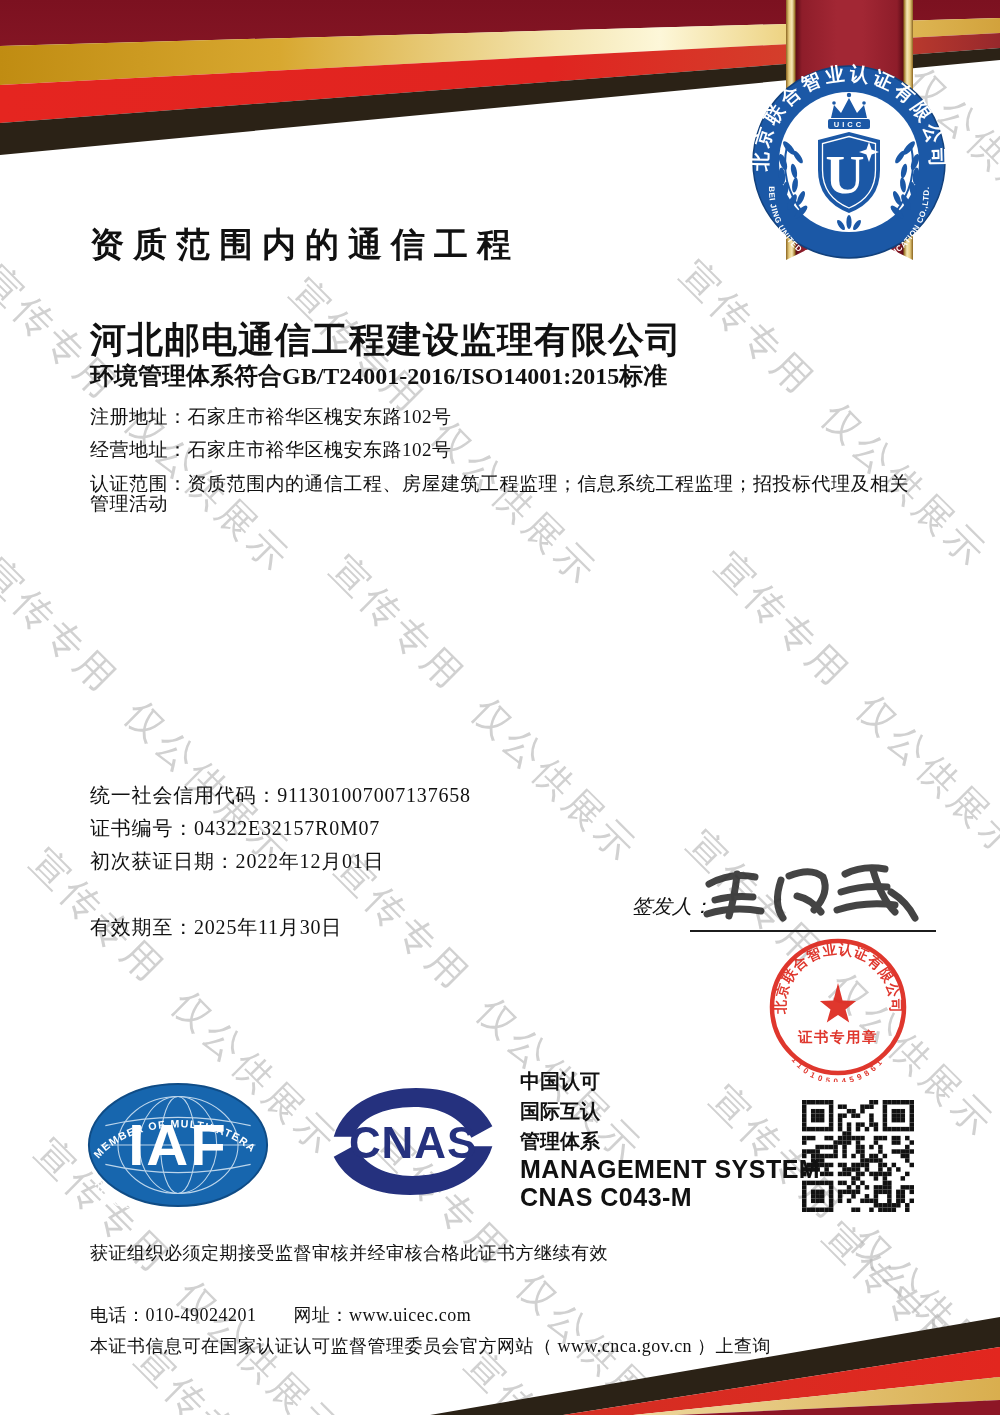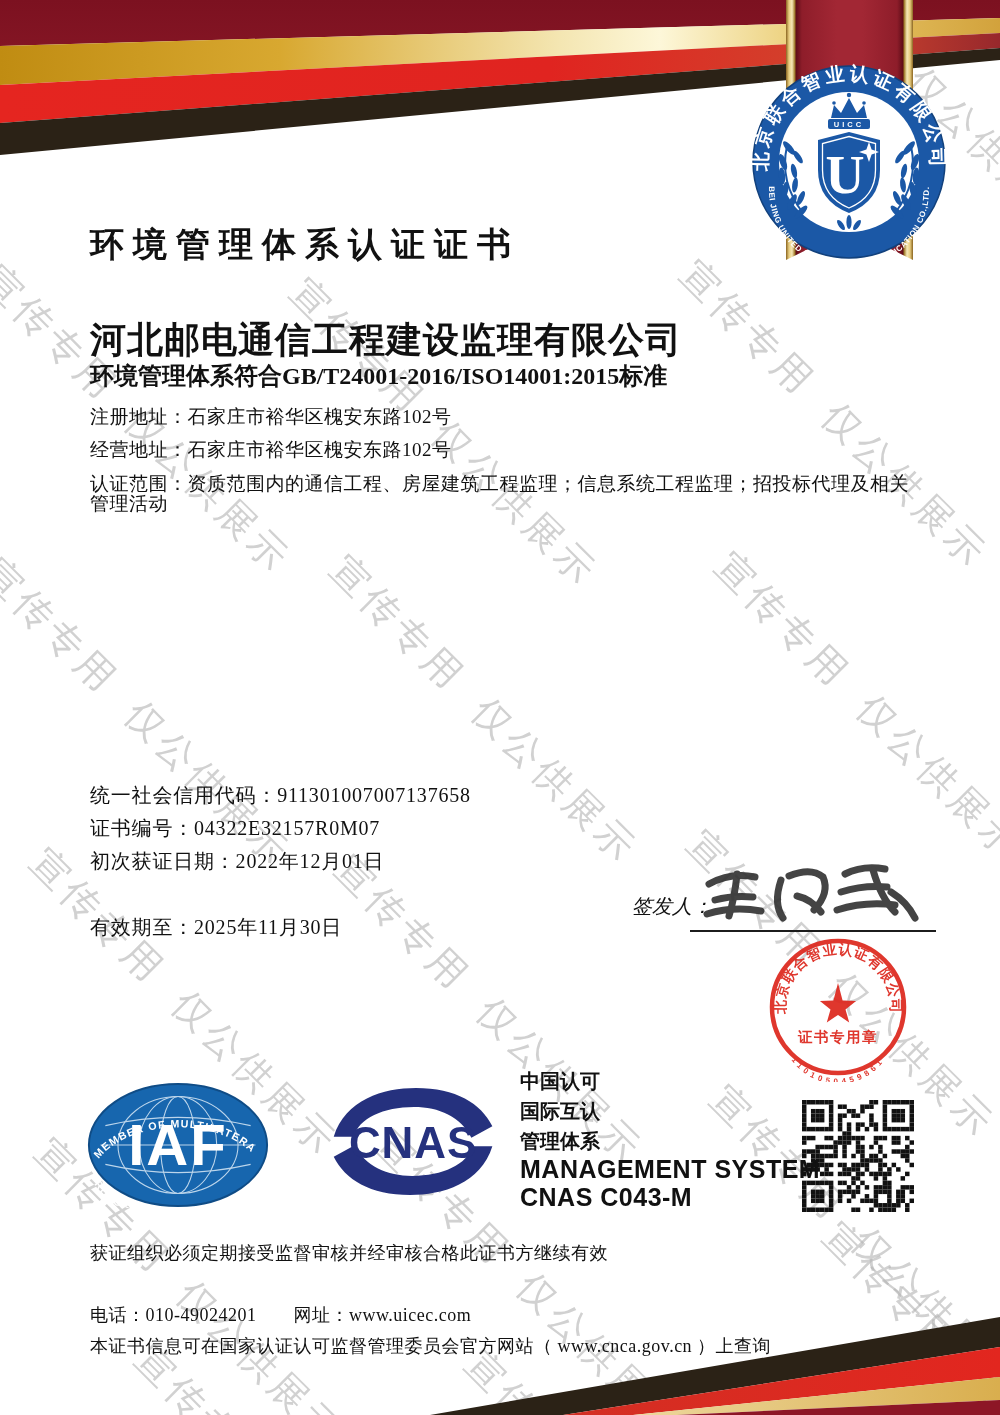--- a/index.html
+++ b/index.html
@@ -148,21 +148,21 @@
       <ellipse cx="46" cy="123" rx="2.8" ry="7.5" transform="rotate(8 46 123)"></ellipse>
       <ellipse cx="52" cy="136" rx="2.8" ry="7.5" transform="rotate(25 52 136)"></ellipse>
     </g>
     <g fill="#1b58a6">
       <ellipse cx="100" cy="160" rx="2.6" ry="7"></ellipse>
       <ellipse cx="92" cy="163" rx="2.4" ry="6" transform="rotate(-35 92 163)"></ellipse>
       <ellipse cx="108" cy="163" rx="2.4" ry="6" transform="rotate(35 108 163)"></ellipse>
     </g>
   </svg>
 
-  <div class="abs title">环境管理体系认证证书</div>
+  <div class="abs title">资质范围内的通信工程</div>
   <div class="abs company">河北邮电通信工程建设监理有限公司</div>
   <div class="abs standard">环境管理体系符合GB/T24001-2016/ISO14001:2015标准</div>
 
   <div class="abs info" style="left:90px;top:404px">
     <span>注册地址：</span><span>石家庄市裕华区槐安东路102号</span>
   </div>
   <div class="abs info" style="left:90px;top:437px">
     <span>经营地址：</span><span>石家庄市裕华区槐安东路102号</span>
   </div>
   <div class="abs info scope">

